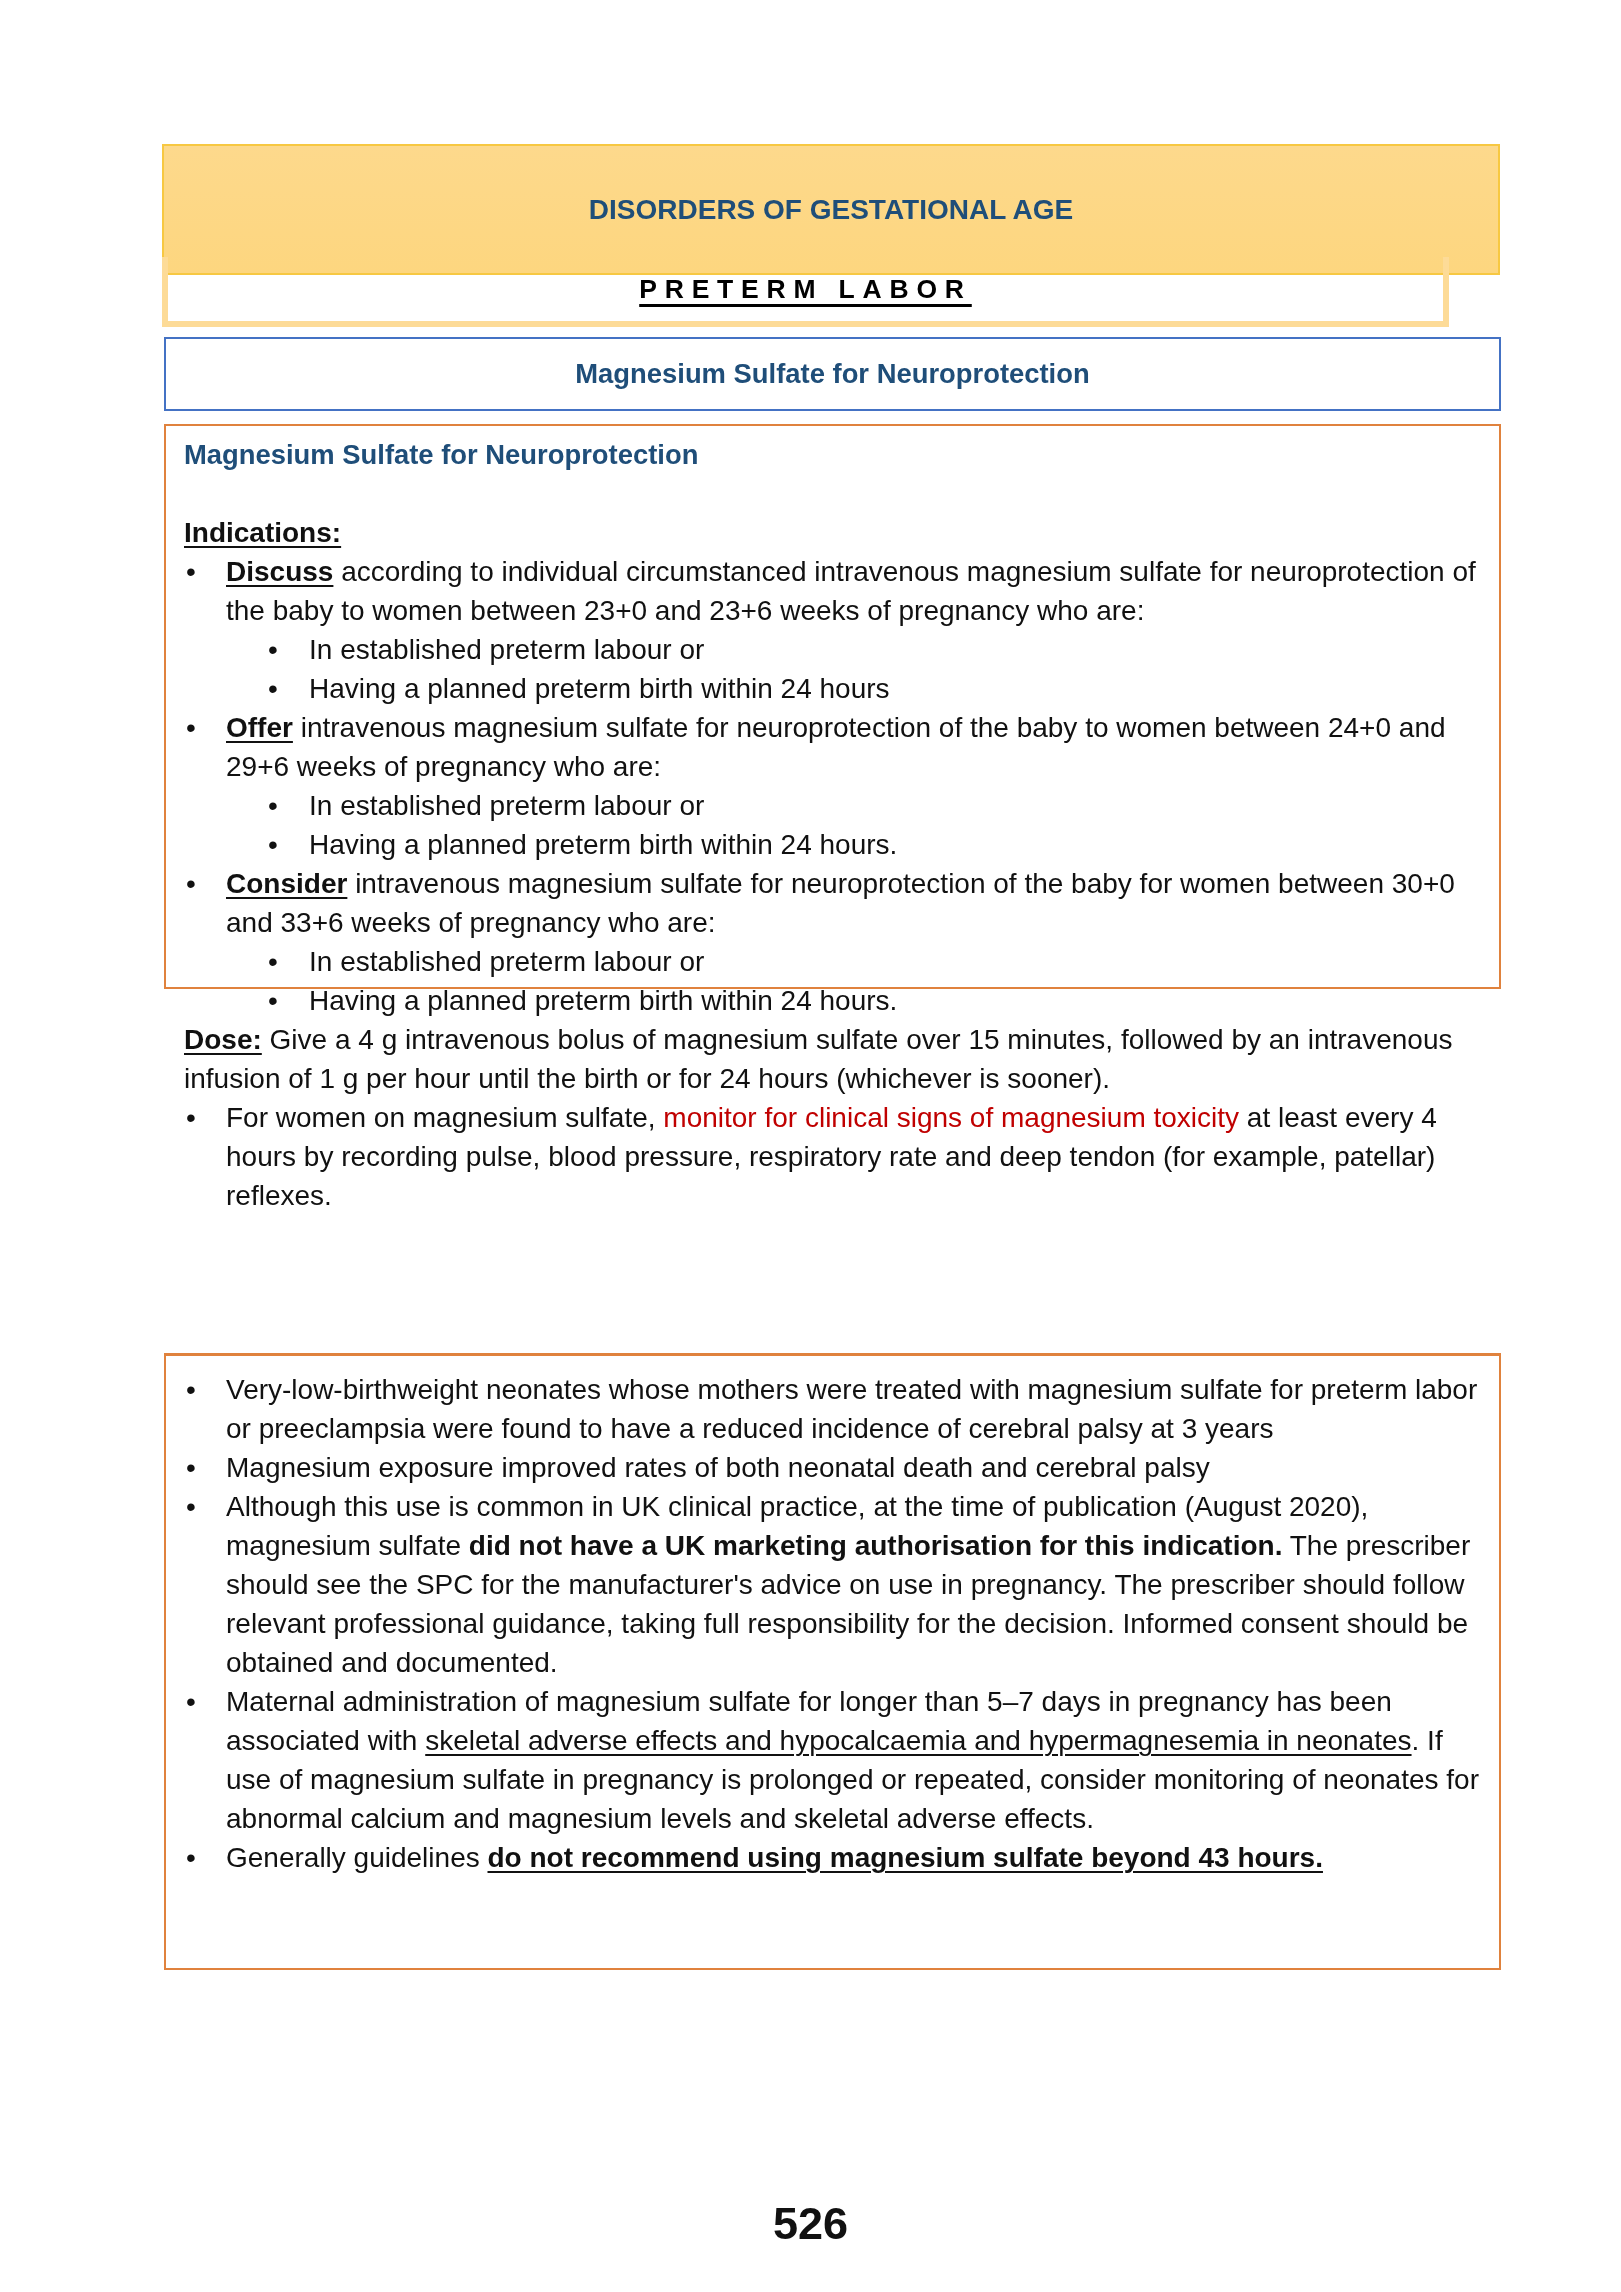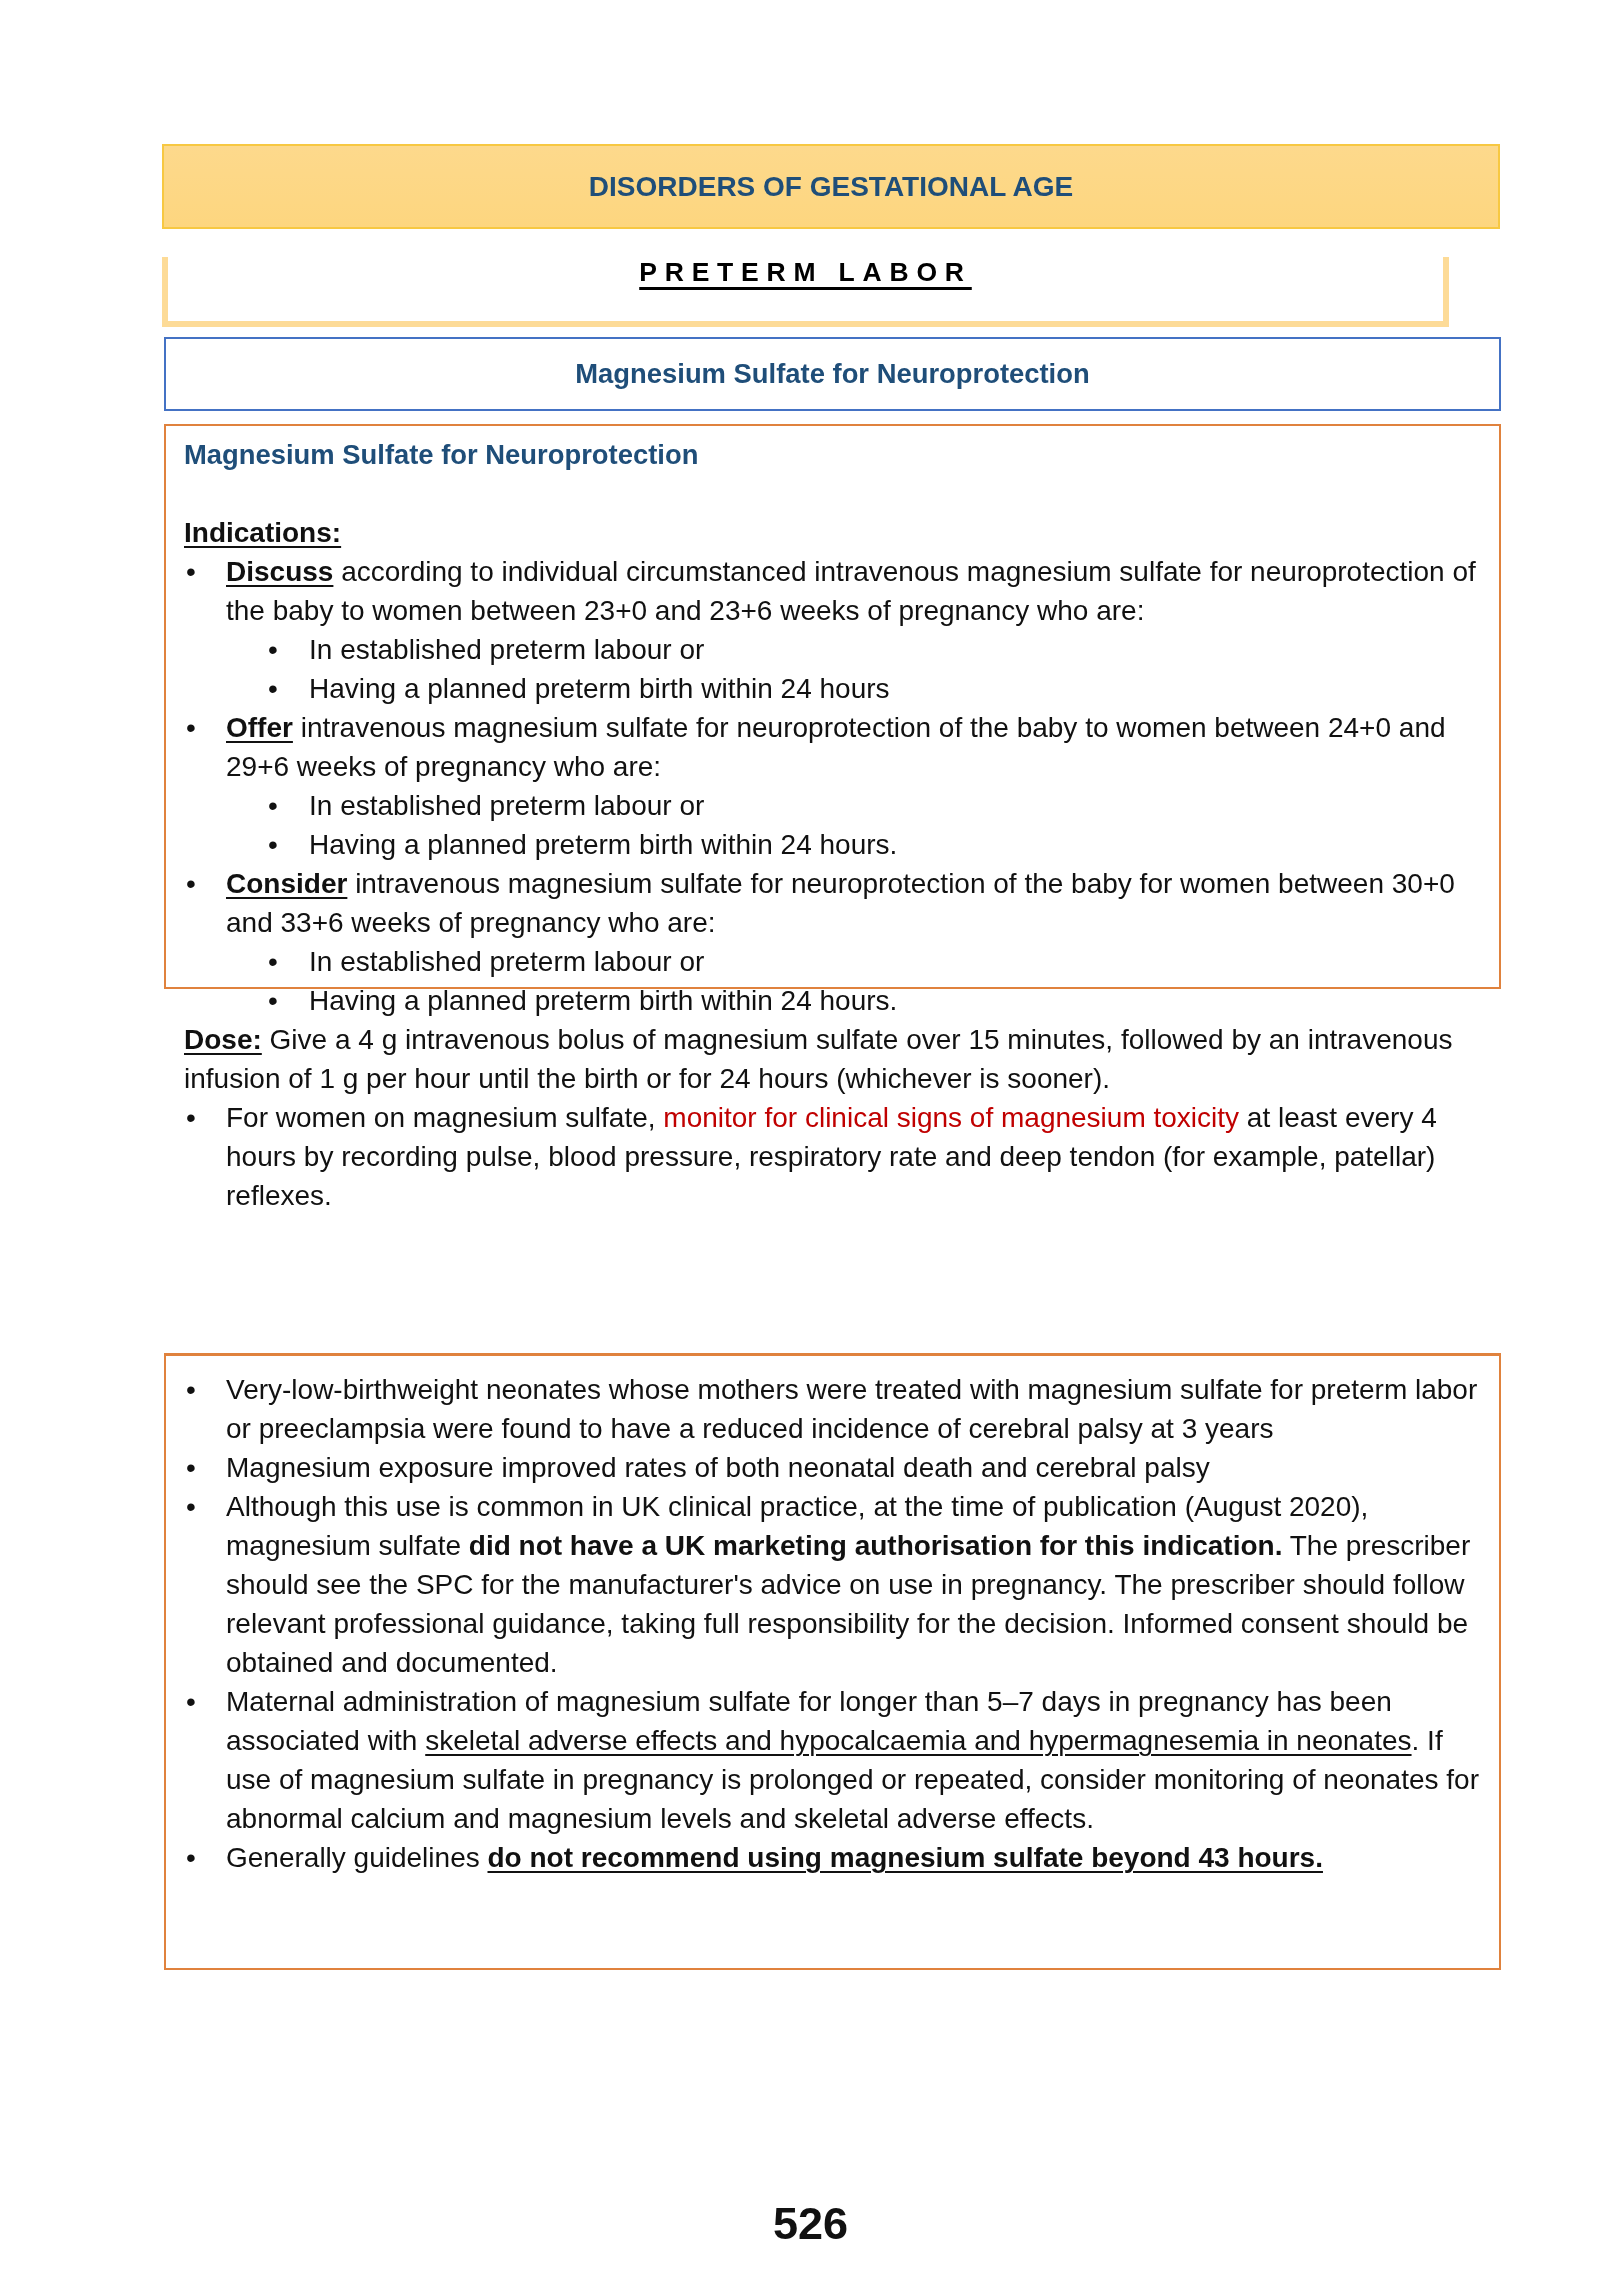--- a/index.html
+++ b/index.html
@@ -1,32 +1,32 @@
 <!DOCTYPE html>
 <html><head>
 <meta charset="utf-8">
 <style>
   html, body { margin: 0; padding: 0; }
   body {
     width: 1621px; height: 2293px; background: #ffffff; position: relative;
     font-family: "Liberation Sans", sans-serif; color: #111;
   }
   .hdr-gold {
-    position: absolute; left: 162px; top: 144px; width: 1338px; height: 85px;
+    position: absolute; left: 162px; top: 144px; width: 1338px; height: 131px;
     background: linear-gradient(#fdd98c, #fdd67f);
     border: 2px solid #f7c842; box-sizing: border-box;
     display: flex; align-items: center; justify-content: center;
   }
   .hdr-gold span {
     color: #1f4e79; font-weight: bold; font-size: 28px; letter-spacing: 0px;
   }
   .hdr-preterm {
     position: absolute; left: 162px; top: 257px; width: 1287px; height: 70px;
     border: 6.9px solid #fddb97; border-top: none; box-sizing: border-box;
-    display: flex; align-items: flex-start; justify-content: center;
+    display: flex; align-items: center; justify-content: center;
   }
   .hdr-preterm span {
     font-weight: bold; font-size: 26.5px; letter-spacing: 7.8px; text-decoration: underline;
     text-decoration-thickness: 2.9px; text-underline-offset: 5.9px; color: #000;
   }
   .hdr-blue {
     position: absolute; left: 164px; top: 337px; width: 1337px; height: 74px;
     border: 2.9px solid #4472c4; box-sizing: border-box;
     display: flex; align-items: center; justify-content: center;
   }

